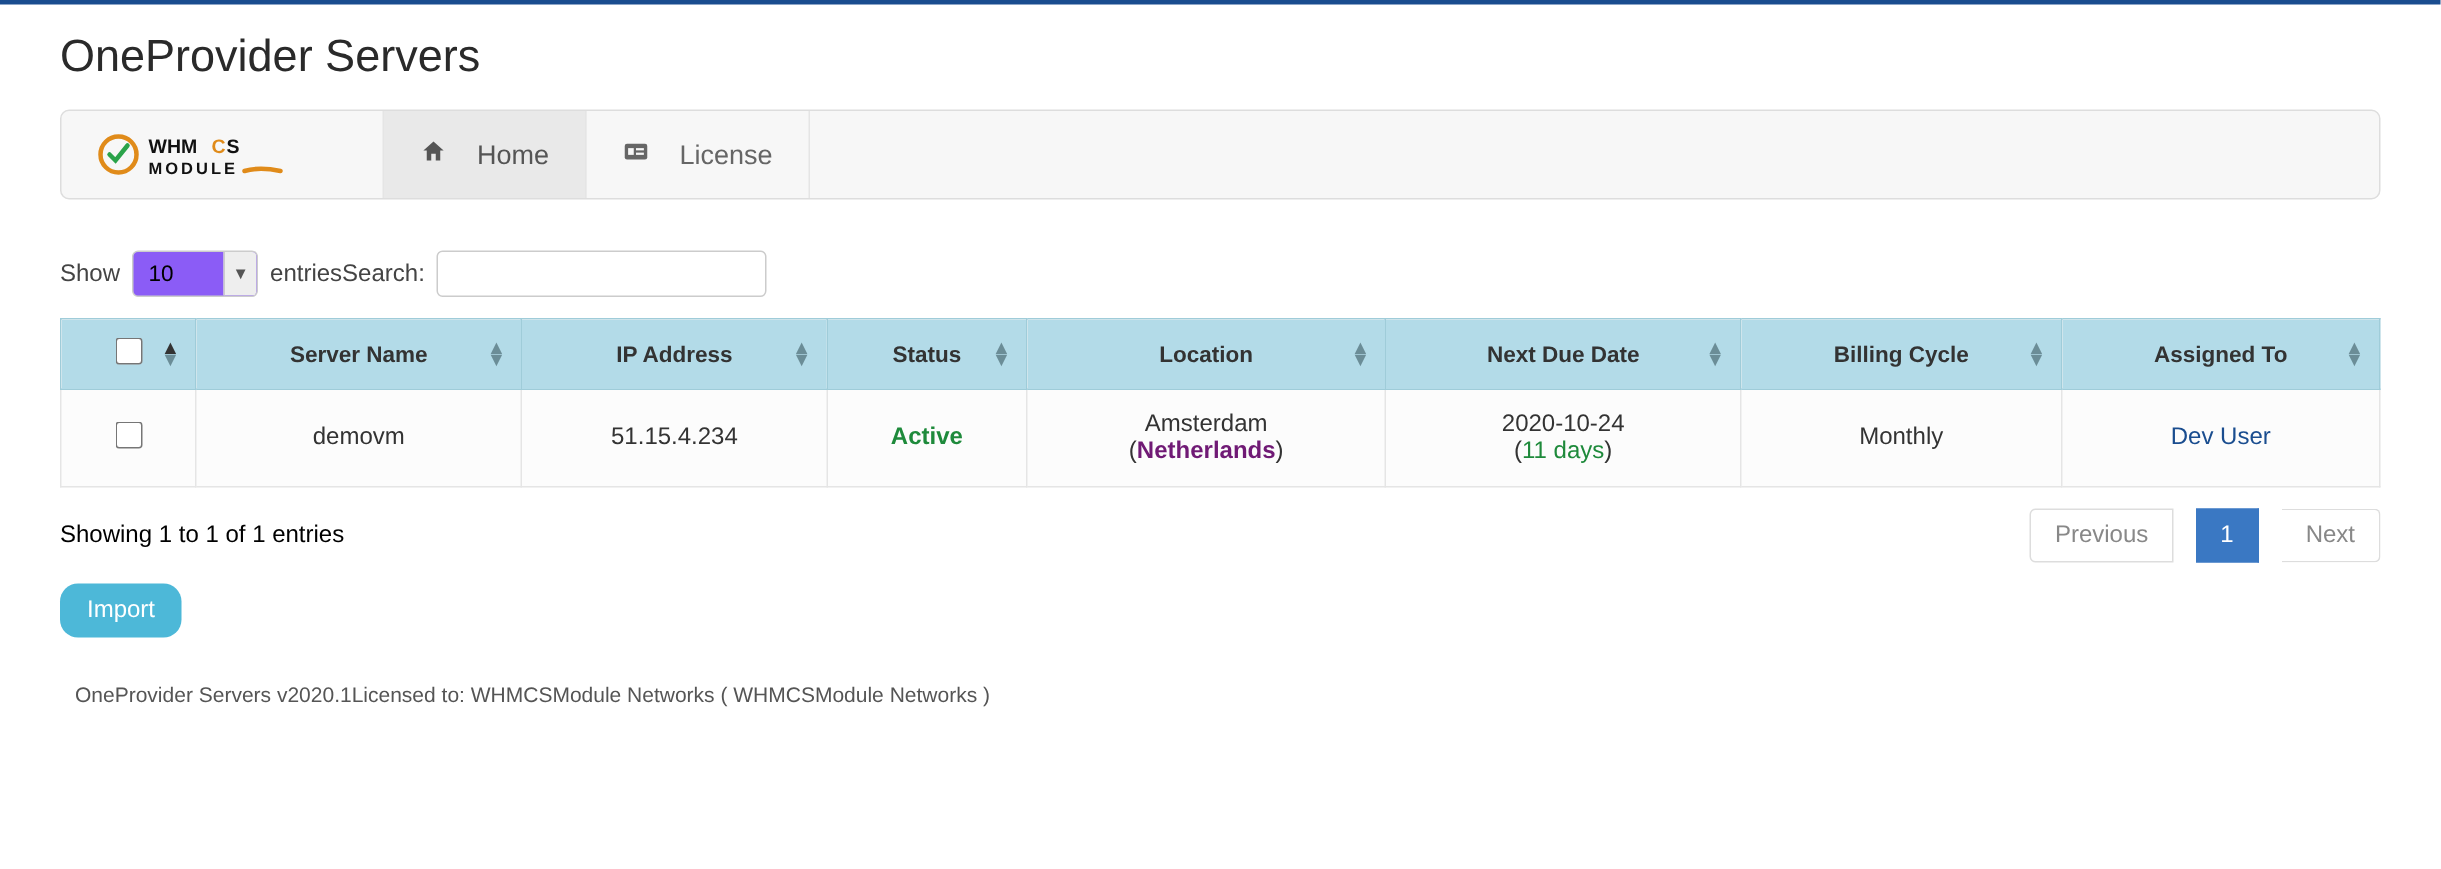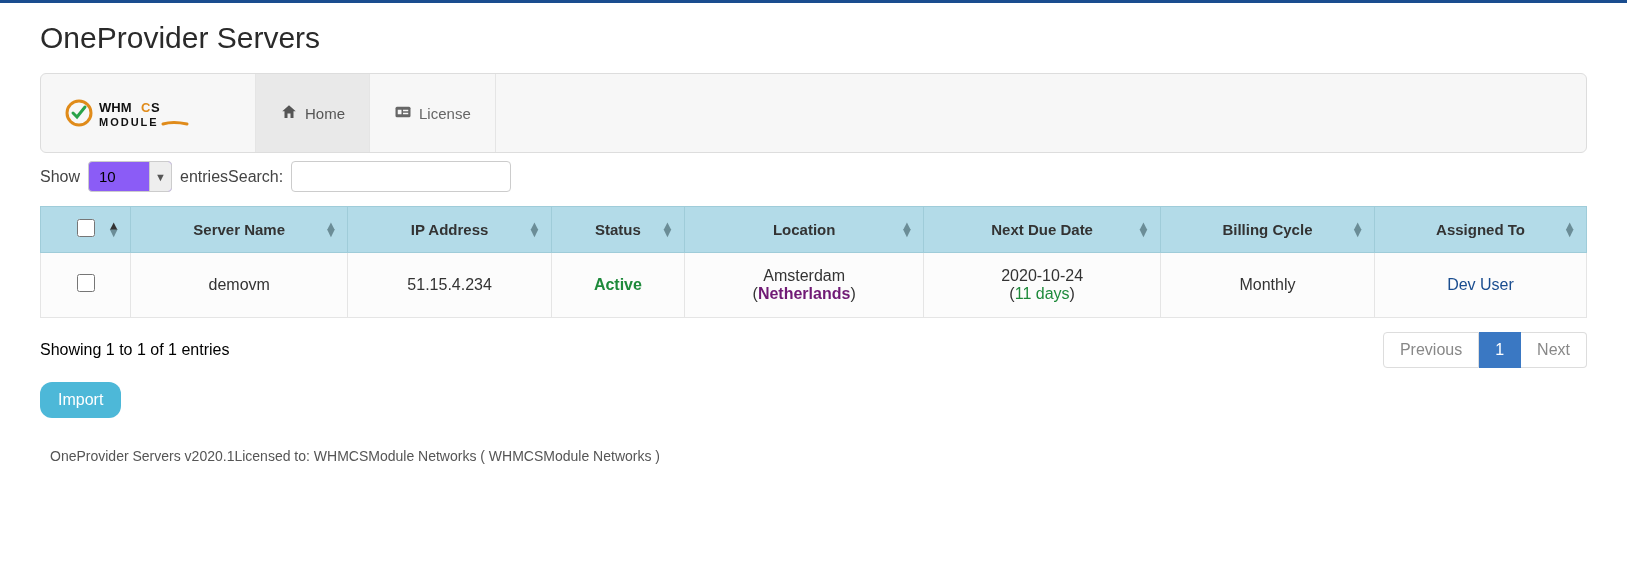--- a/index.html
+++ b/index.html
@@ -16,39 +16,39 @@
   font-weight: 400;
   color: #2a2a2a;
   margin-bottom: 18px;
 }
 .navbar {
   display: flex;
   align-items: stretch;
   border: 1px solid #ddd;
   border-radius: 6px;
   background: #f7f7f7;
-  height: 80px;
+  height: 60px;
   overflow: hidden;
-  margin-bottom: 8px;
+  margin-bottom: 34px;
 }
 .navbar .brand {
   display: flex;
   align-items: center;
   padding: 0 22px;
   border-right: 1px solid #e5e5e5;
 }
 .navbar .brand svg { display: block; }
 .navbar .navitem {
   display: flex;
   align-items: center;
   padding: 0 24px;
   color: #666;
-  font-size: 15px;
+  font-size: 18px;
   cursor: pointer;
-  gap: 7px;
+  gap: 20px;
   border-right: 1px solid #e5e5e5;
 }
 .navbar .navitem.active { background: #e9e9e9; color: #555; }
 .navbar .navitem svg { width: 18px; height: 18px; fill: currentColor; }
 
 .controls-row {
   display: flex;
   align-items: center;
   margin-bottom: 14px;
   color: #444;
@@ -135,21 +135,21 @@
   width: 18px; height: 18px;
 }
 
 .below-row {
   display: flex;
   justify-content: space-between;
   align-items: center;
   margin-bottom: 14px;
 }
 .table-info { color: #000000; font-size: 16px; }
-.pager { display: flex; gap: 0; }
+.pager { display: flex; gap: 15px; }
 .pager .pbtn {
   border: 1px solid #ddd;
   padding: 8px 16px;
   font-size: 16px;
   color: #888;
   background: #fff;
   cursor: pointer;
 }
 .pager .pbtn:first-child { border-radius: 4px 0 0 4px; }
 .pager .pbtn:last-child { border-radius: 0 4px 4px 0; }

